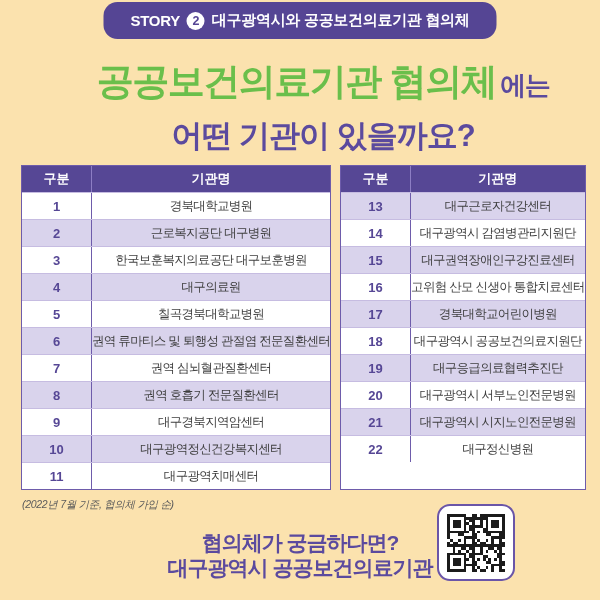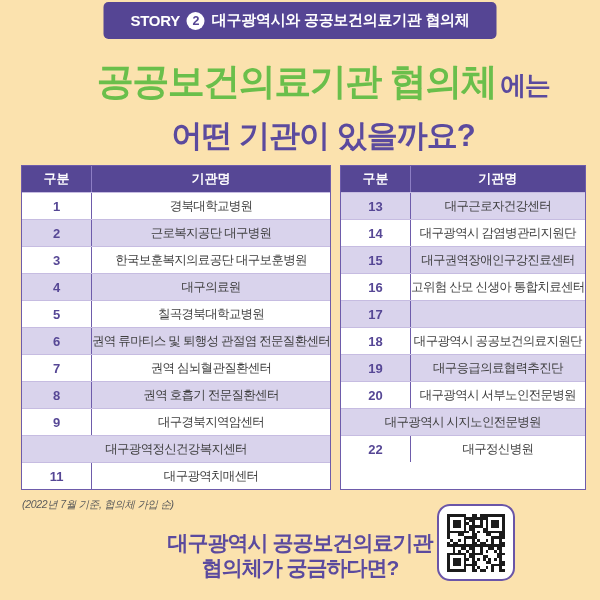--- a/index.html
+++ b/index.html
@@ -2,21 +2,21 @@
 <html><head>
 <meta charset="utf-8">
 <style>
   * { margin:0; padding:0; box-sizing:border-box; }
   html,body { width:600px; height:600px; }
   body { font-family:"Liberation Sans", sans-serif; }
   .page { position:relative; width:600px; height:600px; background:#fbe2ae; overflow:hidden; }
 
   
   .badge { position:absolute; top:2px; left:50%; transform:translateX(-50%);
-    background:#554594; color:#fff; border-radius:5px; height:37px;
+    background:#554594; color:#fff; border-radius:14px; height:37px;
     display:flex; align-items:center; gap:7px; padding:0 27px;
     font-weight:bold; font-size:15px; letter-spacing:-0.3px; white-space:nowrap; }
   .badge-num { width:18px; height:18px; border-radius:50%; background:#ffffff; color:#554594;
     display:inline-flex; align-items:center; justify-content:center;
     font-size:12.5px; font-weight:bold; flex:none; }
 
   
   .title { position:absolute; top:57px; left:0; right:0; text-align:center; font-weight:bold;padding-left:46px; }
   .title-line1 { font-size:37px; letter-spacing:-1.5px; }
   .t-green { color:#6abf4b; }
@@ -106,20 +106,21 @@
           </div>
           <div class="tr alt">
             <div class="td col-no">8</div>
             <div class="td col-name">권역 호흡기 전문질환센터</div>
           </div>
           <div class="tr">
             <div class="td col-no">9</div>
             <div class="td col-name">대구경북지역암센터</div>
           </div>
           <div class="tr alt">
+            <div class="td col-no">10</div>
             <div class="td col-name">대구광역정신건강복지센터</div>
           </div>
           <div class="tr">
             <div class="td col-no">11</div>
             <div class="td col-name">대구광역치매센터</div>
           </div>
         </div>
     </div>
     <div class="tbl">
       <div class="thead">
@@ -138,49 +139,51 @@
           <div class="tr alt">
             <div class="td col-no">15</div>
             <div class="td col-name">대구권역장애인구강진료센터</div>
           </div>
           <div class="tr">
             <div class="td col-no">16</div>
             <div class="td col-name">고위험 산모 신생아 통합치료센터</div>
           </div>
           <div class="tr alt">
             <div class="td col-no">17</div>
+            <div class="td col-name">경북대학교어린이병원</div>
           </div>
           <div class="tr">
             <div class="td col-no">18</div>
             <div class="td col-name">대구광역시 공공보건의료지원단</div>
           </div>
           <div class="tr alt">
             <div class="td col-no">19</div>
             <div class="td col-name">대구응급의료협력추진단</div>
           </div>
           <div class="tr">
             <div class="td col-no">20</div>
             <div class="td col-name">대구광역시 서부노인전문병원</div>
           </div>
           <div class="tr alt">
+            <div class="td col-no">21</div>
             <div class="td col-name">대구광역시 시지노인전문병원</div>
           </div>
           <div class="tr">
             <div class="td col-no">22</div>
             <div class="td col-name">대구정신병원</div>
           </div>
         </div>
     </div>
   </div>
 
   <div class="footnote">(2022년 7월 기준, 협의체 가입 순)</div>
 
   <div class="cta">
+    <div>협의체가 궁금하다면?</div>
     <div>대구광역시 공공보건의료기관</div>
-    <div>협의체가 궁금하다면?</div>
   </div>
 
   <div class="qr-box">
     <svg id="qr-svg" width="58" height="58" viewBox="0 0 21 21" shape-rendering="crispEdges">
         <rect x="0" y="0" width="1" height="1" fill="#1b1b1b"></rect>
         <rect x="1" y="0" width="1" height="1" fill="#1b1b1b"></rect>
         <rect x="2" y="0" width="1" height="1" fill="#1b1b1b"></rect>
         <rect x="3" y="0" width="1" height="1" fill="#1b1b1b"></rect>
         <rect x="4" y="0" width="1" height="1" fill="#1b1b1b"></rect>
         <rect x="5" y="0" width="1" height="1" fill="#1b1b1b"></rect>

